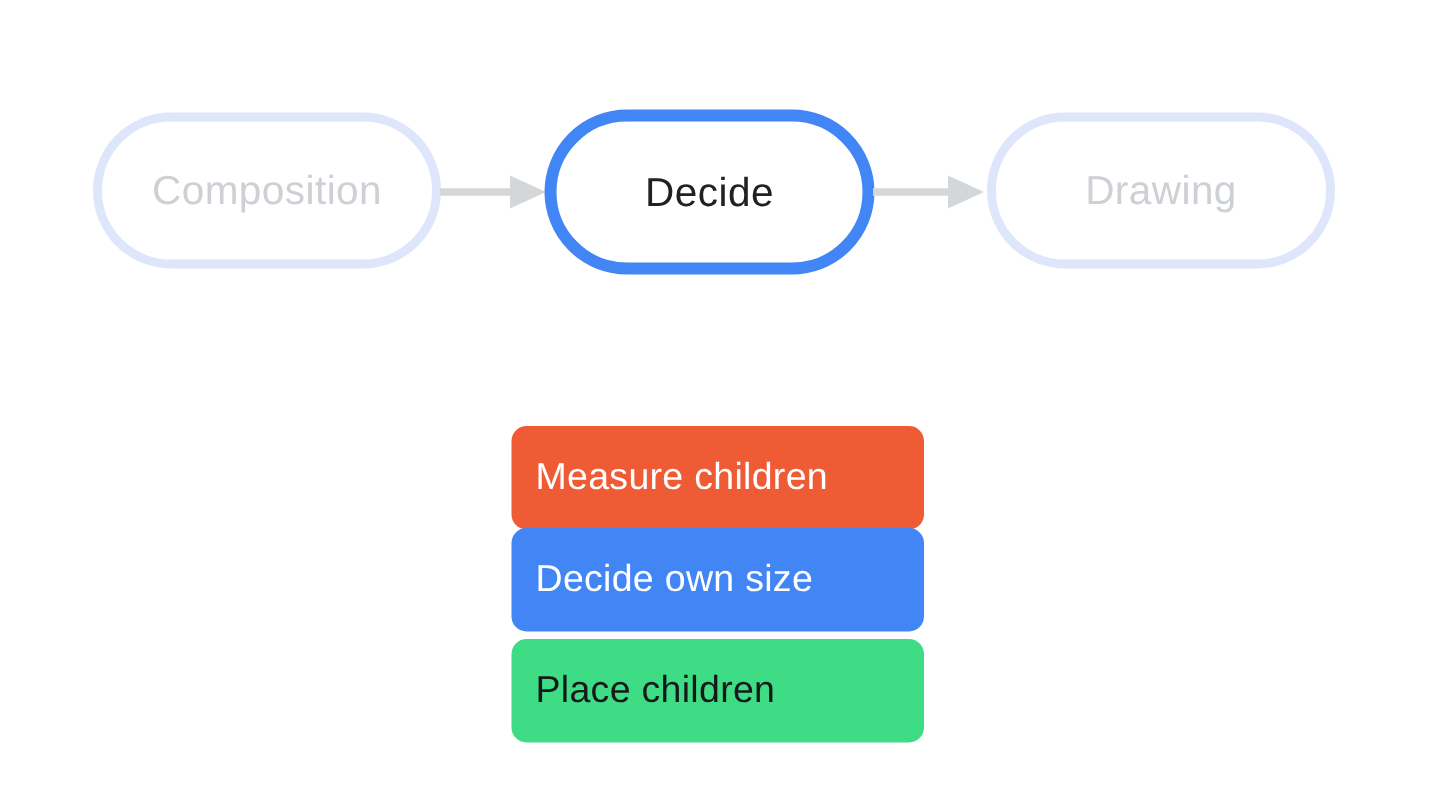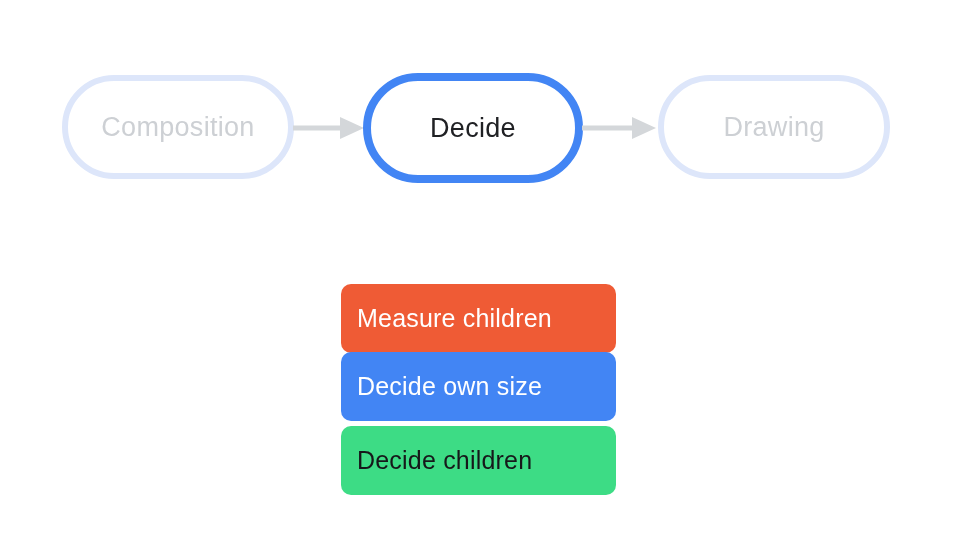--- a/index.html
+++ b/index.html
@@ -98,16 +98,16 @@
 
   <div class="step" id="step-measure" style="background-color: rgb(239, 91, 53);">
     <span class="step-label" style="color: rgb(255, 255, 255);">Measure children</span>
   </div>
 
   <div class="step" id="step-decide" style="background-color: rgb(66, 133, 244); margin-top: 21px;">
     <span class="step-label" style="color: rgb(255, 255, 255);">Decide own size</span>
   </div>
 
   <div class="step" id="step-place" style="background-color: rgb(61, 220, 133);">
-    <span class="step-label" style="color: rgb(22, 24, 26);">Decide children</span>
+    <span class="step-label" style="color: rgb(22, 24, 26);">Place children</span>
   </div>
 
 </div>
 
 </body></html>

